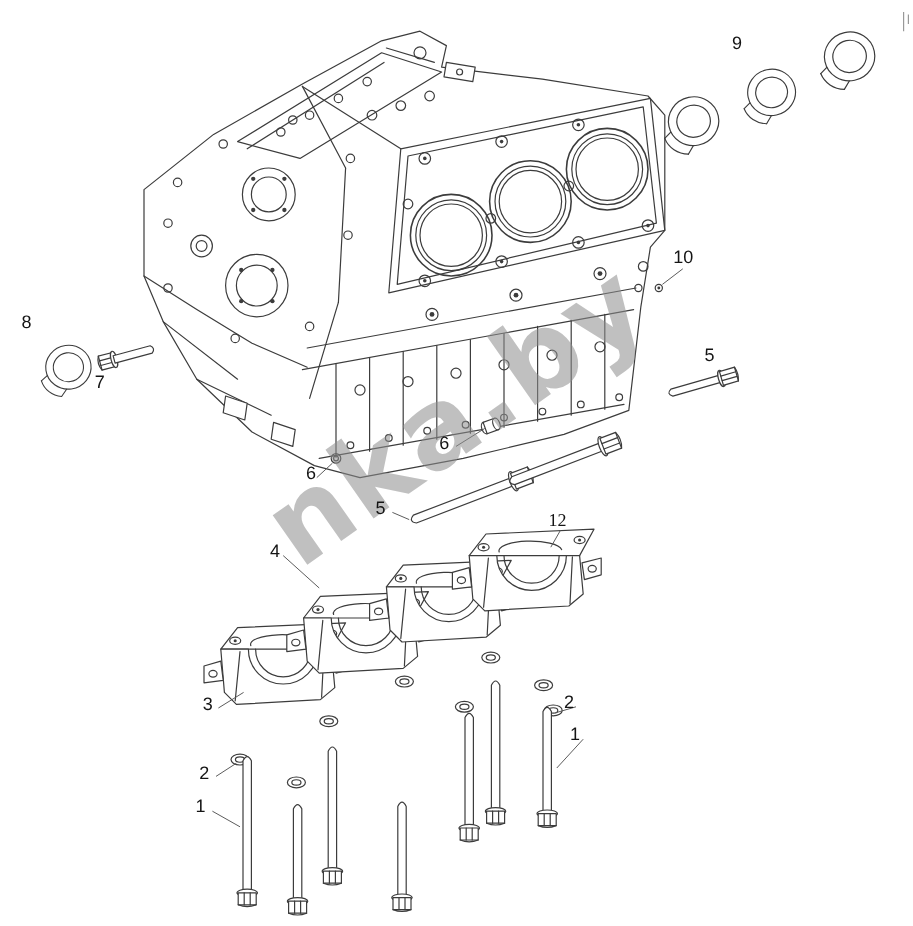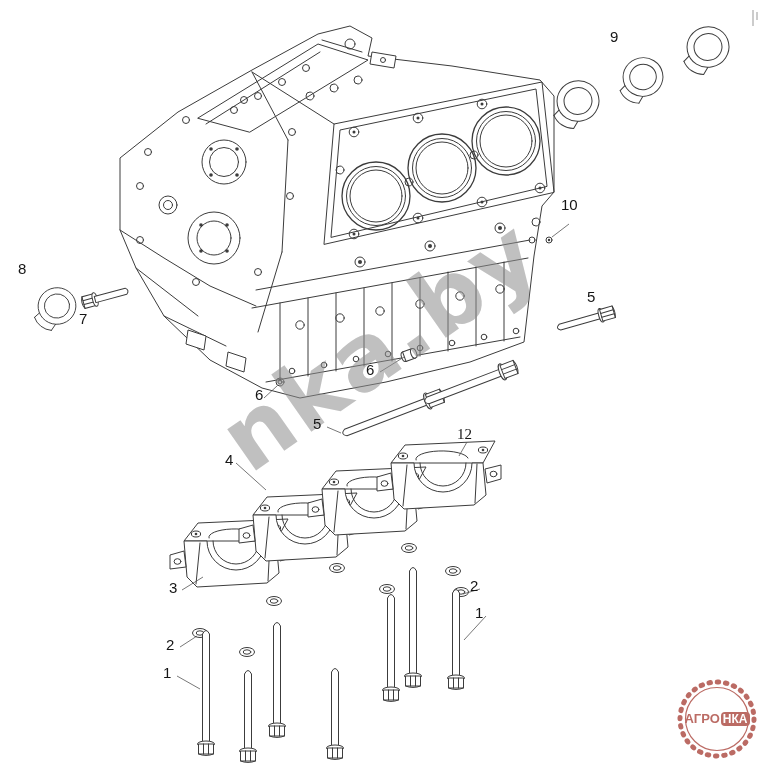--- a/index.html
+++ b/index.html
@@ -344,38 +344,29 @@
 
     <g>
       <path class="cm" d="M753,10 L753,26"></path>
       <path class="cm" d="M757,12 L757,20"></path>
     </g>
   </svg>
 
   <div class="watermark">nka.by</div>
 
   <div class="callout" style="left:610px;top:29px;">9</div>
-  <div class="callout" style="left:561px;top:197px;">10</div>
+  <div class="callout" style="left:561px;top:207px;">10</div>
   <div class="callout" style="left:18px;top:261px;">8</div>
   <div class="callout" style="left:79px;top:311px;">7</div>
   <div class="callout" style="left:587px;top:289px;">5</div>
   <div class="callout" style="left:255px;top:387px;">6</div>
   <div class="callout" style="left:366px;top:362px;">6</div>
   <div class="callout" style="left:313px;top:416px;">5</div>
   <div class="callout" style="left:225px;top:452px;">4</div>
   <div class="callout" style="left:457px;top:427px;font-family:Liberation Serif, serif;">12</div>
   <div class="callout" style="left:169px;top:580px;">3</div>
   <div class="callout" style="left:470px;top:578px;">2</div>
   <div class="callout" style="left:475px;top:605px;">1</div>
   <div class="callout" style="left:166px;top:637px;">2</div>
   <div class="callout" style="left:163px;top:665px;">1</div>
 
-  <div class="logo">
-    <svg width="86" height="86" viewBox="0 0 86 86">
-      <circle cx="43" cy="43" r="37" fill="none" stroke="#b0524a" stroke-width="5" stroke-dasharray="1.5 6.8" stroke-linecap="round"></circle>
-      <circle cx="43" cy="43" r="31.5" fill="none" stroke="#b0524a" stroke-width="1.2"></circle>
-    </svg>
-    <div class="logo-text">
-      <span>АГРО</span><span class="logo-boxed">НКА</span>
-    </div>
-  </div>
 
 </div>
 
 </body></html>

